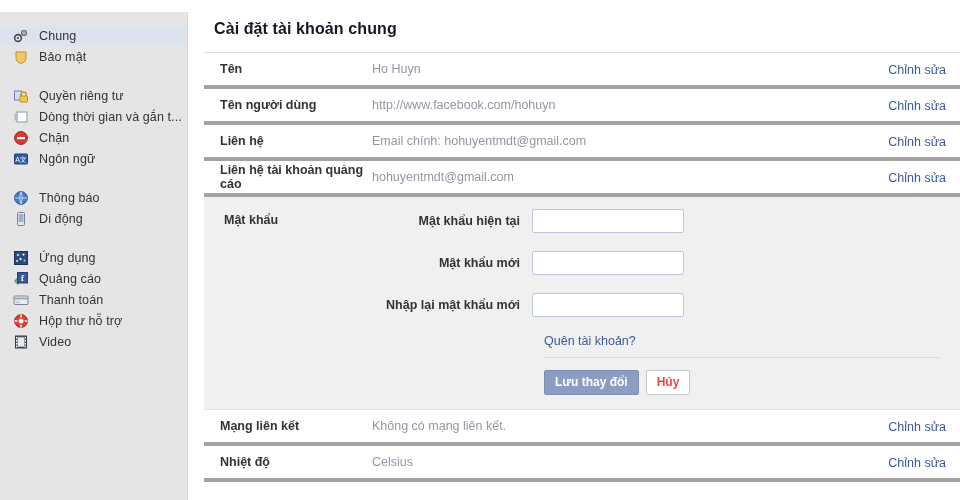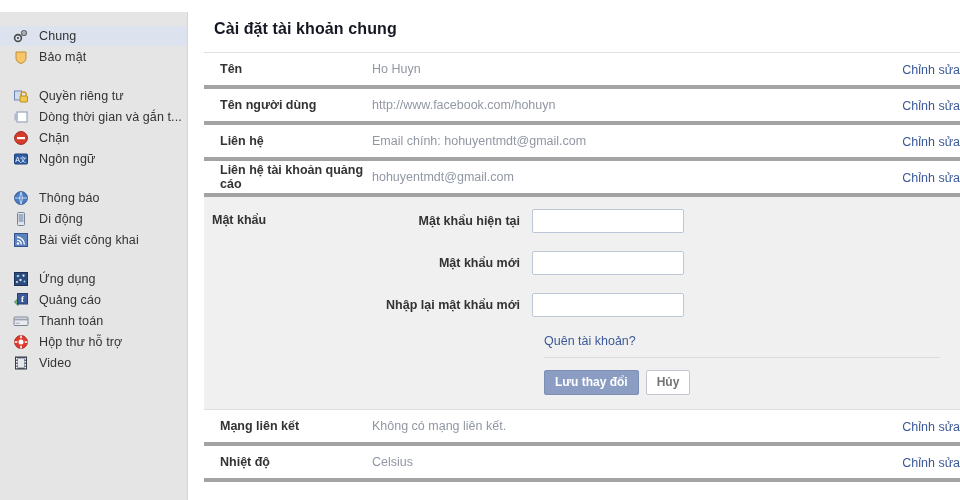--- a/index.html
+++ b/index.html
@@ -96,39 +96,40 @@
     padding-left: 16px;
   }
   .row .cell-value {
     flex: 1 1 auto;
     font-size: 12.5px;
     color: #9197a3;
   }
   .row .cell-action {
     flex: 0 0 110px;
     text-align: right;
+    padding-right: 14px;
   }
   .edit-link {
     font-size: 12.5px;
     color: #3b5998;
     text-decoration: none;
     cursor: pointer;
   }
 
   
   .pw-row {
     display: flex;
     background: #f0f0f0;
     border-bottom: 1px solid #e0e0e0;
     padding: 12px 0 14px 0;
   }
   .pw-label-col {
     width: 168px;
     flex: 0 0 168px;
-    padding-left: 8px;
+    padding-left: 20px;
     font-size: 12.5px;
     font-weight: bold;
     color: #333333;
     padding-top: 4px;
   }
   .pw-form-col {
     flex: 1 1 auto;
     padding-right: 12px;
   }
   .pw-field {
@@ -189,21 +190,21 @@
     text-align: center;
   }
   .btn-primary {
     background: #8b9dc3;
     border: 1px solid #7d8fb5;
     color: #ffffff;
   }
   .btn-secondary {
     background: #ffffff;
     border: 1px solid #c2c7d1;
-    color: #737373;
+    color: #ef4444;
   }
 </style>
 </head>
 <body>
 
 <div id="page">
 
   <div id="sidebar">
       <div class="nav-group">
         <div class="nav-item selected">
@@ -278,30 +279,20 @@
           <span class="nav-label">Thông báo</span>
         </div>
         <div class="nav-item">
           <span class="nav-icon">
             <svg width="16" height="16" viewBox="0 0 16 16">
               <rect x="4.5" y="1.5" width="7" height="13" rx="1" fill="#dfe4ea" stroke="#7b8496" stroke-width="1"></rect>
               <rect x="5.6" y="3" width="4.8" height="8" fill="#9fb0c6"></rect>
             </svg>
           </span>
           <span class="nav-label">Di động</span>
-        </div>
-        <div class="nav-item">
-          <span class="nav-icon">
-            <svg width="16" height="16" viewBox="0 0 16 16">
-              <rect x="1.5" y="1.5" width="13" height="13" fill="#5b82bf" stroke="#33548c" stroke-width="1"></rect>
-              <circle cx="5" cy="11.5" r="1.3" fill="#ffffff"></circle>
-              <path d="M4 8.2 a4.5 4.5 0 0 1 4.3 4.3 M4 5 a7.6 7.6 0 0 1 7.4 7.5" fill="none" stroke="#ffffff" stroke-width="1.3"></path>
-            </svg>
-          </span>
-          <span class="nav-label">Bài viết công khai</span>
         </div>
       </div>
       <div class="nav-sep"></div>
       <div class="nav-group">
         <div class="nav-item">
           <span class="nav-icon">
             <svg width="16" height="16" viewBox="0 0 16 16">
               <rect x="1.5" y="1.5" width="13" height="13" fill="#2c4a7c" stroke="#1b3158" stroke-width="1"></rect>
               <circle cx="5" cy="5" r="1.3" fill="#8fd0f0"></circle>
               <circle cx="10.5" cy="4.6" r="1.1" fill="#ffffff"></circle>

